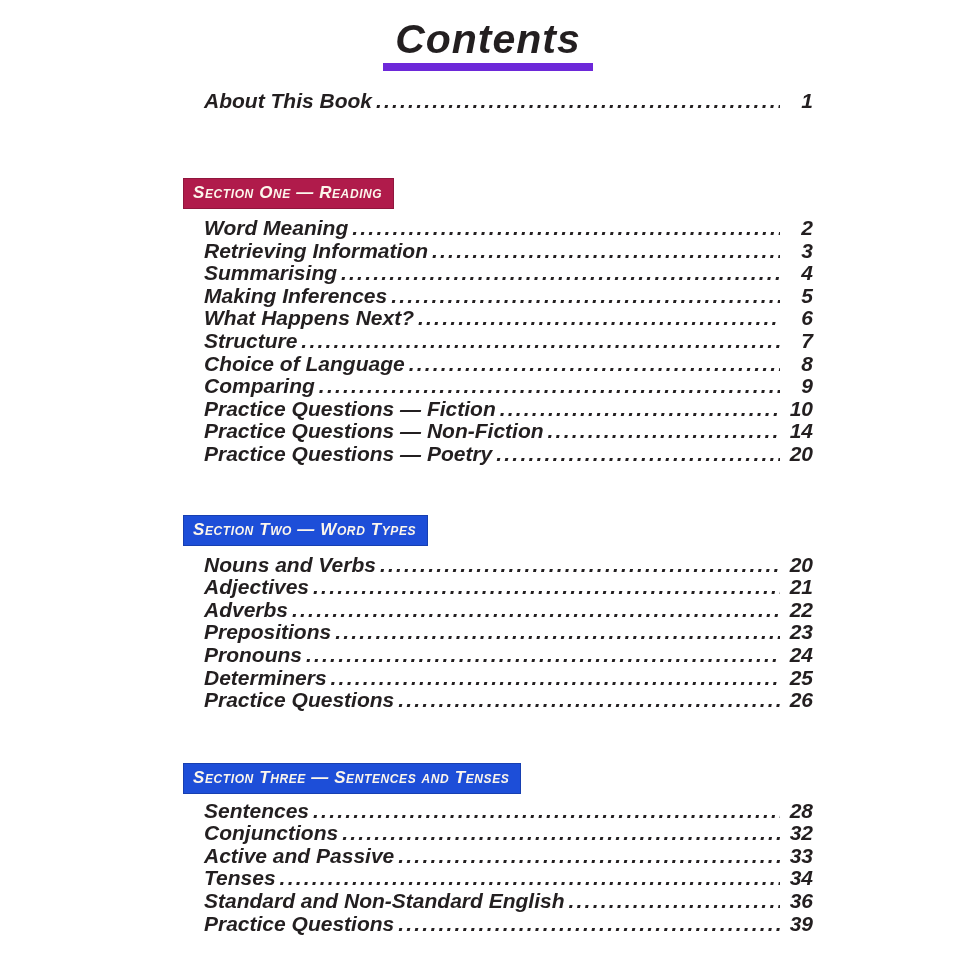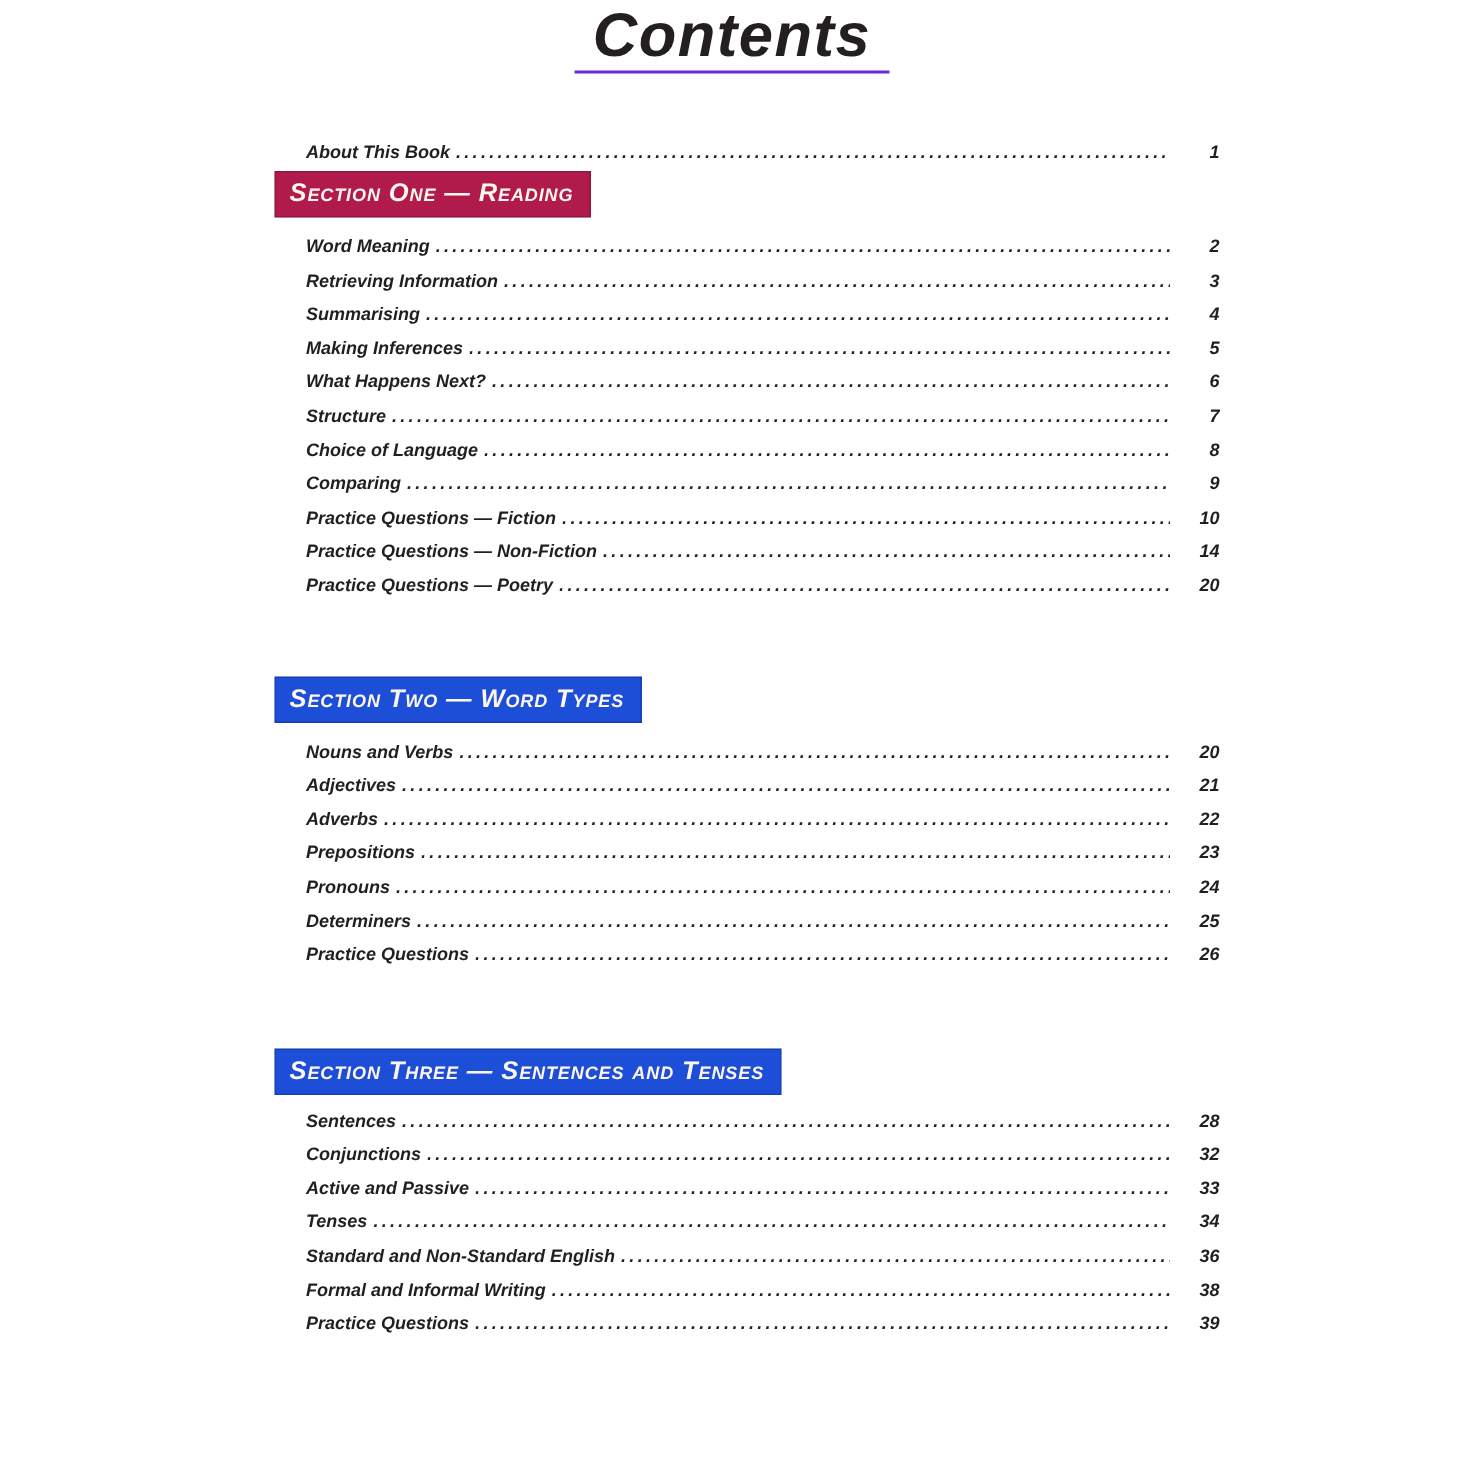--- a/index.html
+++ b/index.html
@@ -20,38 +20,38 @@
   }
   .title-wrap {
     position: absolute;
     top: 0;
     left: 0;
     width: 100%;
     text-align: center;
   }
   .page-title {
     display: inline-block;
-    margin: 0;
+    margin: 16px;
     font-size: 41px;
     line-height: 46px;
     letter-spacing: 1px;
-    border-bottom: 2px solid #6d28d9;
+    border-bottom: 8px solid #6d28d9;
     padding: 0 12px 1px 12px;
   }
   .toc {
     position: absolute;
     left: 183px;
     top: 90px;
     width: 630px;
   }
   .row {
     display: flex;
     align-items: baseline;
     padding-left: 21px;
-    font-size: 12px;
+    font-size: 21px;
     line-height: 22.6px;
     white-space: nowrap;
   }
   .row-label { flex: 0 0 auto; }
   .leader {
     flex: 1 1 auto;
     overflow: hidden;
     margin: 0 3px 0 4px;
     min-width: 10px;
   }
@@ -70,21 +70,21 @@
     padding: 4px 11px 5px 9px;
     border: 1px solid rgba(0,0,0,0.18);
   }
   .banner-text {
     font-variant: small-caps;
     font-size: 17px;
     line-height: 20px;
     letter-spacing: 0.6px;
     color: #fcf6ec;
   }
-  .section-1 { }
+  .section-1 { margin-top: 64px; }
   .section-2 { margin-top: 49px; }
   .section-3 { margin-top: 51px; }
   .section-1 .rows { margin-top: 8px; }
   .section-2 .rows { margin-top: 8px; }
   .section-3 .rows { margin-top: 6px; }
 </style>
 </head>
 <body>
 
 <div class="page">
@@ -250,25 +250,20 @@
     <span class="leader"></span>
     <span class="page-num">34</span>
   </div>
 
   <div class="row">
     <span class="row-label">Standard and Non-Standard English</span>
     <span class="leader"></span>
     <span class="page-num">36</span>
   </div>
 
-  <div class="row">
-    <span class="row-label">Formal and Informal Writing</span>
-    <span class="leader"></span>
-    <span class="page-num">38</span>
-  </div>
 
   <div class="row">
     <span class="row-label">Practice Questions</span>
     <span class="leader"></span>
     <span class="page-num">39</span>
   </div>
 </div>
   </section>
 </div>
   </div>

